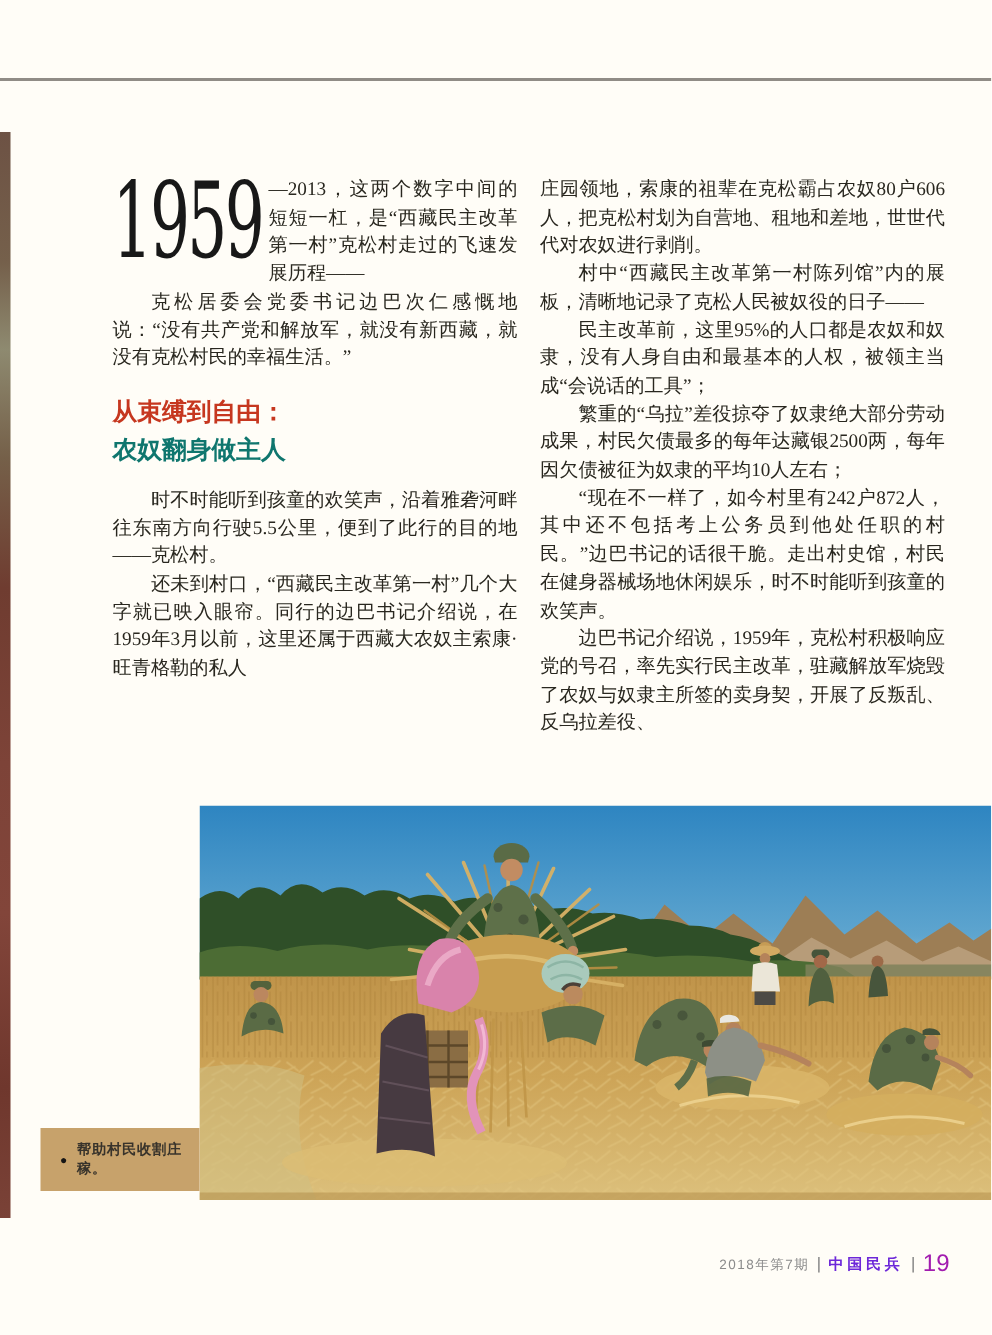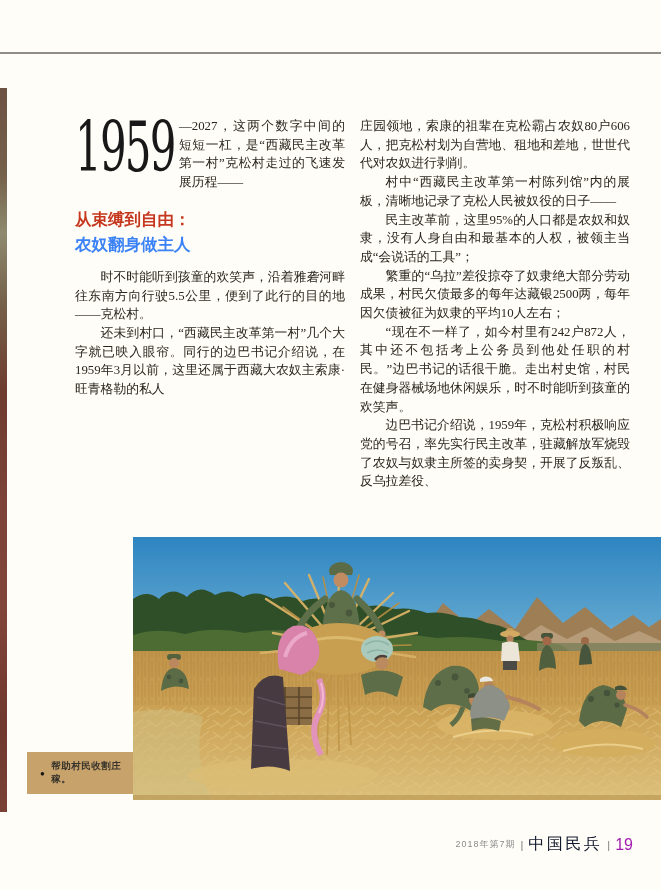--- a/index.html
+++ b/index.html
@@ -30,51 +30,52 @@
     display:inline-block; font-family:"DejaVu Serif", serif; font-size:70px;
     line-height:55px; letter-spacing:-3px; transform:scaleX(.6);
     transform-origin:0 0; color:#181818; white-space:nowrap;
   }
   .section-heading{
     margin:15px 0 11px; text-align:left;
     font-family:"Liberation Sans", sans-serif; font-weight:bold;
     font-size:16.5px; line-height:25px;
   }
   .h-red{ color:#c6371f; }
-  .h-black{ color:#3b82f6; }
+  .h-black{ color:#0f766e; }
   .photo{ position:absolute; left:133px; top:537px; width:528px; height:263px; }
   .photo svg{ display:block; width:100%; height:100%; }
   .caption{
     position:absolute; left:27px; top:752px; width:106px; height:42px;
     background:#c7a26b; display:flex; align-items:center; padding-left:13px;
     font-family:"Liberation Sans", sans-serif; font-size:9.5px; font-weight:bold;
     color:#38332b; letter-spacing:.5px;
   }
   .caption .bullet{ font-size:8px; margin-right:6px; color:#151515; }
   .footer{
     position:absolute; right:28px; top:834px; display:flex; align-items:center;
     gap:5px; font-family:"Liberation Sans", sans-serif;
   }
   .footer .issue{ font-size:9px; color:#8b8b8b; letter-spacing:1px; }
   .footer .div{ font-size:11px; color:#7d7d7d; }
-  .footer .mag{ font-size:16px; font-weight:normal; color:#0f172a; letter-spacing:2.5px; }
+  .footer .mag{ font-size:10px; font-weight:bold; color:#6d28d9; letter-spacing:2.5px; }
   .footer .pageno{ font-size:16px; color:#a21caf; font-weight:500; }
 </style>
 </head>
 <body>
 
 <div class="page">
 
   <div class="top-rule"></div>
   <div class="left-bleed"></div>
 
   <div class="column col-left">
     <div class="opening">
-      <span class="dropcap"><span class="dropcap-inner">1959</span></span><span>—2027，这两个数字中间的短短一杠，是“西藏民主改革第一村”克松村走过的飞速发展历程——</span>
+      <span class="dropcap"><span class="dropcap-inner">1959</span></span><span>—2013，这两个数字中间的短短一杠，是“西藏民主改革第一村”克松村走过的飞速发展历程——</span>
     </div>
+    <p class="indent">克松居委会党委书记边巴次仁感慨地说：“没有共产党和解放军，就没有新西藏，就没有克松村民的幸福生活。”</p>
     <h2 class="section-heading">
       <span class="h-red">从束缚到自由：</span><br>
       <span class="h-black">农奴翻身做主人</span>
     </h2>
     <p class="indent">时不时能听到孩童的欢笑声，沿着雅砻河畔往东南方向行驶5.5公里，便到了此行的目的地——克松村。</p>
     <p class="indent">还未到村口，“西藏民主改革第一村”几个大字就已映入眼帘。同行的边巴书记介绍说，在1959年3月以前，这里还属于西藏大农奴主索康·旺青格勒的私人</p>
   </div>
 
   <div class="column col-right">
     <p>庄园领地，索康的祖辈在克松霸占农奴80户606人，把克松村划为自营地、租地和差地，世世代代对农奴进行剥削。</p>

